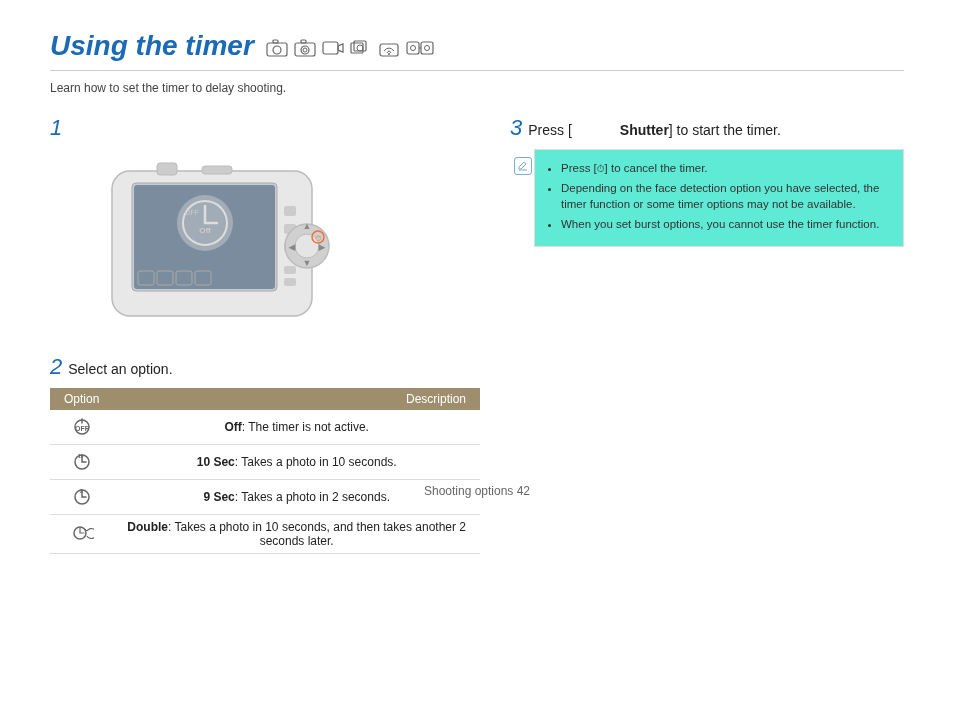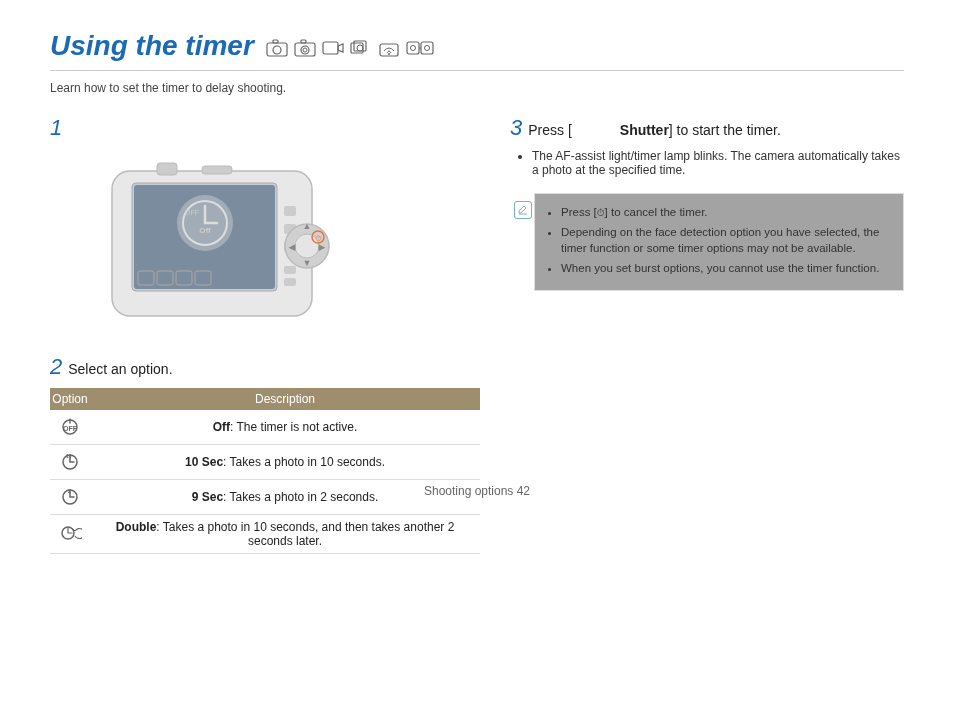--- a/index.html
+++ b/index.html
@@ -107,22 +107,22 @@
       width: 100%;
       border-collapse: collapse;
       font-size: 12px;
       margin-bottom: 8px;
     }
     .options-table thead tr {
       background: #9e8e6e;
       color: #fff;
     }
     .options-table thead th {
-      padding: 4px 0;
-      text-align: center;
+      padding: 4px 14px;
+      text-align: right;
       font-weight: normal;
     }
     .options-table tbody tr {
       border-bottom: 1px solid #ddd;
     }
     .options-table tbody td {
       padding: 5px 8px;
       vertical-align: middle;
       text-align: center;
     }
@@ -160,21 +160,21 @@
     }
     .step3-bullets li {
       font-size: 12px;
       color: #333;
       margin-bottom: 4px;
       list-style: disc;
     }
 
     
     .note-box {
-      background: #a3a3a3;
+      background: #5eead4;
       border: 1px solid #ddd;
       padding: 10px 12px;
       font-size: 11.5px;
       color: #333;
       position: relative;
     }
     .note-box ul {
       margin-left: 14px;
     }
     .note-box ul li {
@@ -378,23 +378,20 @@
       </div>
     </div>
 
     <div class="col-right">
 
       <div class="step3-header">
         <span class="step-number">3</span>
         <span class="step3-text">Press [<span class="shutter-bold">Shutter</span>] to start the timer.</span>
       </div>
 
-      <ul class="step3-bullets">
-        <li>The AF-assist light/timer lamp blinks. The camera automatically takes a photo at the specified time.</li>
-      </ul>
 
       <div class="note-box-wrapper">
         <div class="note-icon">
           <svg width="12" height="12" viewBox="0 0 12 12">
             <path d="M2 9 L4 9 L9 4 L7 2 L2 7 Z" fill="none" stroke="#7aadd4" stroke-width="1"></path>
             <line x1="2" y1="10" x2="10" y2="10" stroke="#7aadd4" stroke-width="1"></line>
           </svg>
         </div>
         <div class="note-box">
           <ul>

